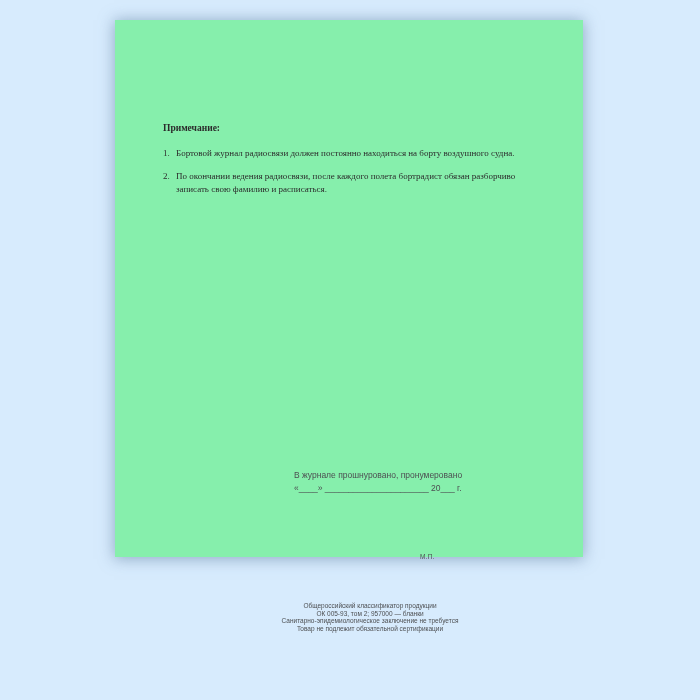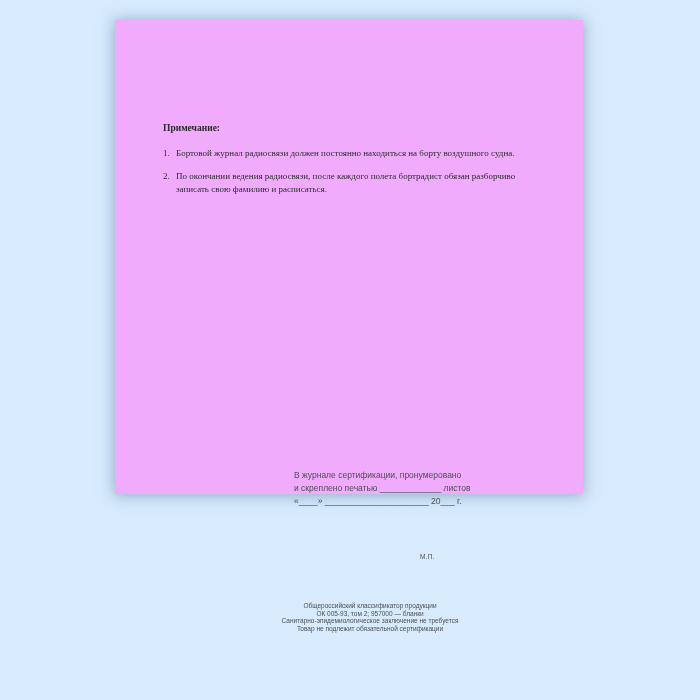--- a/index.html
+++ b/index.html
@@ -12,22 +12,22 @@
     position: relative;
     background: #d7ebfd;
     overflow: hidden;
     font-family: "Liberation Serif", serif;
   }
   .sheet {
     position: absolute;
     left: 115px;
     top: 20px;
     width: 468px;
-    height: 474px;
-    background: #f0abfc;
+    height: 537px;
+    background: #86efac;
     box-shadow: 0 1px 14px 1px rgba(100, 132, 165, 0.6);
   }
   
   .notes {
     position: absolute;
     left: 48px;
     top: 102px;
     width: 382px;
     color: #2b2b2b;
     font-size: 9px;
@@ -98,22 +98,21 @@
       <span class="note-txt">Бортовой журнал радиосвязи должен постоянно находиться на борту воздушного судна.</span>
     </div>
     <div class="note-item">
       <span class="note-num">2.</span>
       <span class="note-txt">По окончании ведения радиосвязи, после каждого полета бортрадист обязан разборчиво
 записать свою фамилию и расписаться.</span>
     </div>
   </div>
 
   <div class="cert">
-    <div class="cert-line">В журнале сертификации, пронумеровано</div>
-    <div class="cert-line">и скреплено печатью _____________ листов</div>
+    <div class="cert-line">В журнале прошнуровано, пронумеровано</div>
     <div class="cert-line">«____» ______________________ 20___ г.</div>
   </div>
 
   <div class="stamp">М.П.</div>
 
   <div class="footer">
     <div>Общероссийский классификатор продукции</div>
     <div>ОК 005-93, том 2; 957000 — бланки</div>
     <div>Санитарно-эпидемиологическое заключение не требуется</div>
     <div>Товар не подлежит обязательной сертификации</div>

